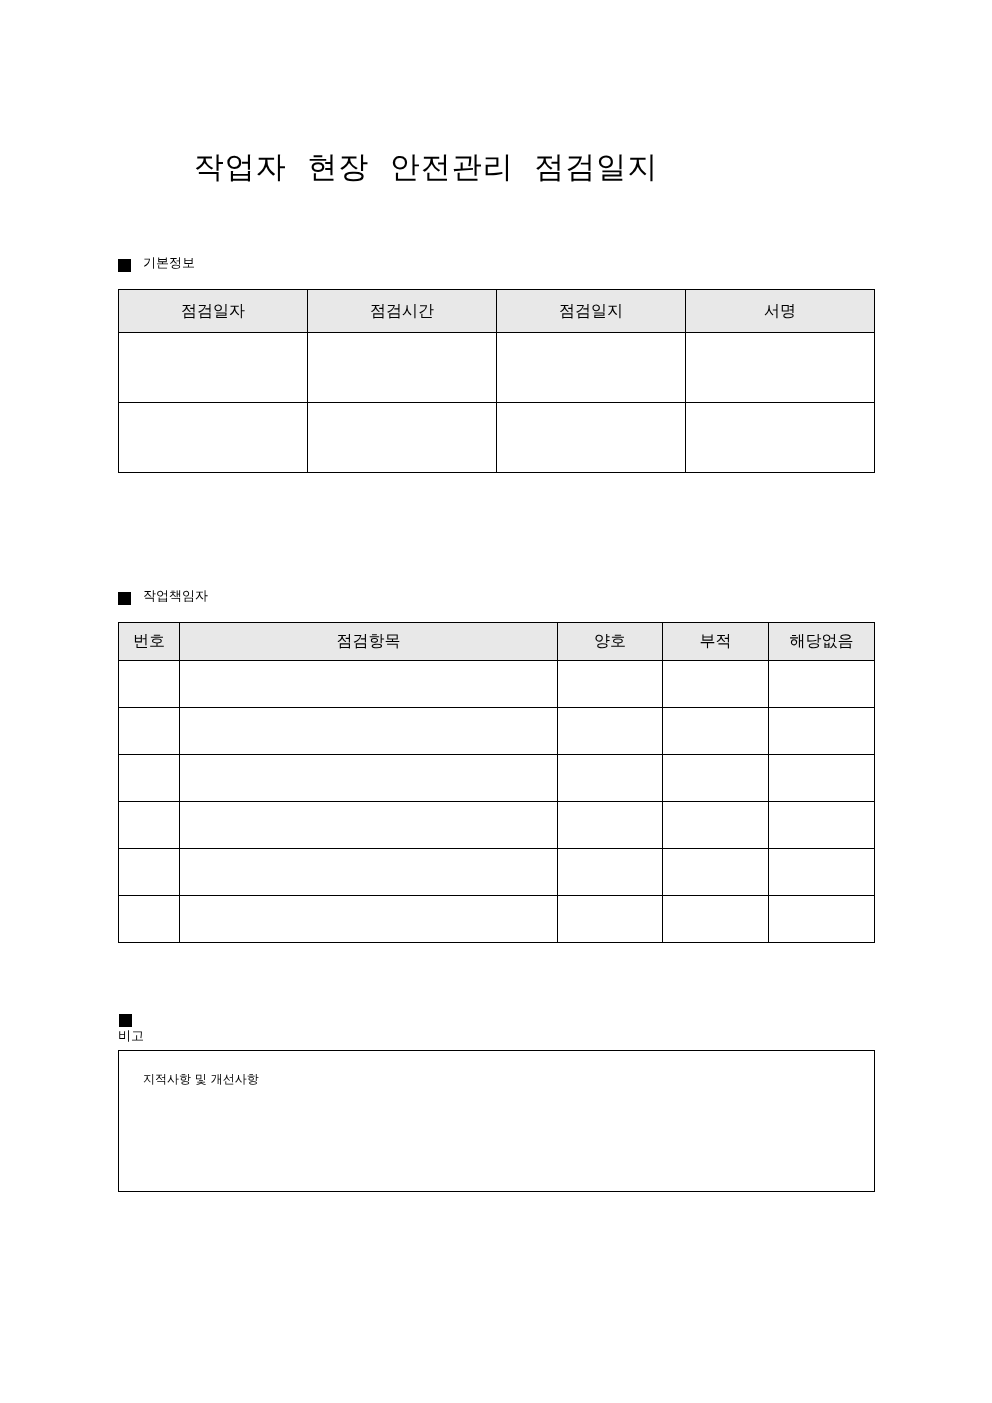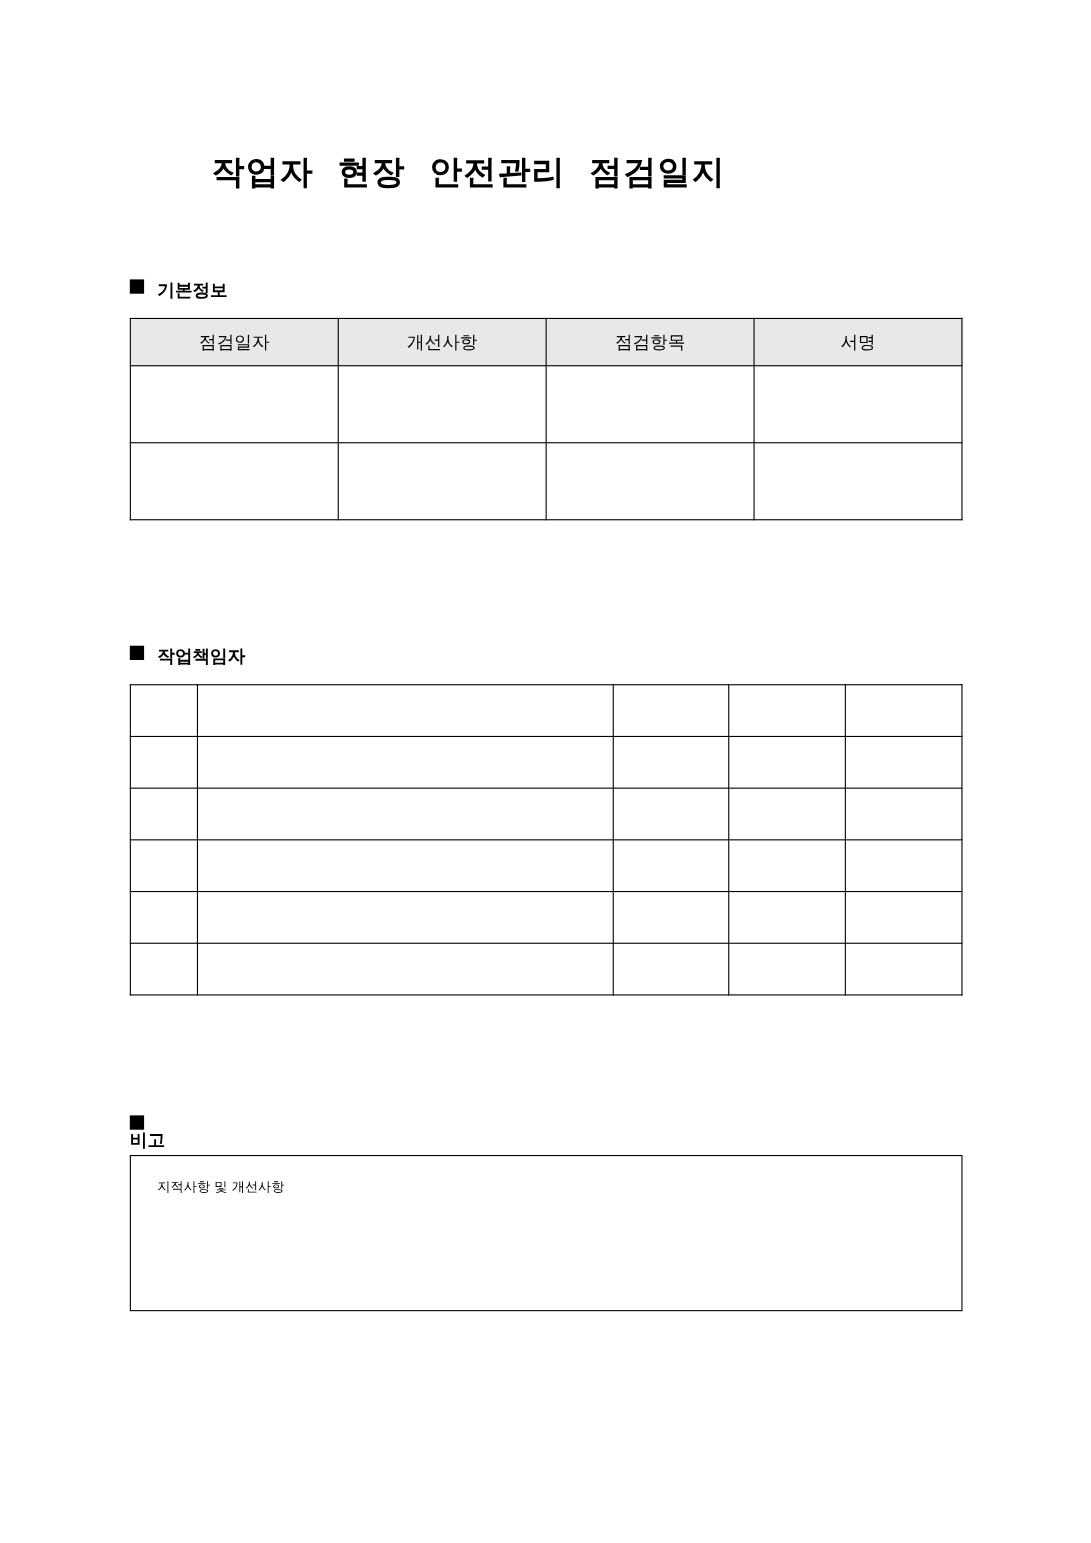--- a/index.html
+++ b/index.html
@@ -1,18 +1,18 @@
 <!DOCTYPE html>
 <html><head>
 <meta charset="utf-8">
 <style>
   html, body { margin:0; padding:0; background:#ffffff; }
   body { width:992px; height:1403px; position:relative; font-family:"DejaVu Sans", "Liberation Sans", sans-serif; color:#000; }
-  .title { position:absolute; top:136px; left:0; width:852px; text-align:center; font-size:30px; font-weight:bold; letter-spacing:1px; word-spacing:10px; }
-  .section { position:absolute; left:118px; font-size:16px; font-weight:bold; display:flex; align-items:flex-start; }
+  .title { position:absolute; top:147px; left:0; width:852px; text-align:center; font-size:30px; font-weight:normal; letter-spacing:1px; word-spacing:10px; }
+  .section { position:absolute; left:118px; font-size:13px; font-weight:normal; display:flex; align-items:flex-end; }
   .sq { display:inline-block; width:13px; height:13px; background:#000; margin-right:12px; }
   table { position:absolute; left:118px; width:757px; border-collapse:collapse; table-layout:fixed; }
   td, th { border:1.5px solid #000; padding:0; text-align:center; vertical-align:middle; font-size:16px; font-weight:normal; }
   th { background:#e8e8e8; }
   #t1 { top:289px; }
   #t1 th { height:42px; }
   #t1 td { height:69px; }
   #t2 { top:622px; }
   #t2 th { height:37px; }
   #t2 td { height:46px; }
@@ -32,22 +32,22 @@
 <table id="t1">
   <colgroup>
       <col style="width:189px">
       <col style="width:189px">
       <col style="width:189px">
       <col style="width:189px">
     </colgroup>
   <tbody>
       <tr>
     <th>점검일자</th>
-    <th>개선사항</th>
-    <th>점검항목</th>
+    <th>점검시간</th>
+    <th>점검일지</th>
     <th>서명</th>
   </tr>
   <tr>
     <td></td>
     <td></td>
     <td></td>
     <td></td>
   </tr>
   <tr>
     <td></td>
@@ -65,20 +65,27 @@
 
 <table id="t2">
   <colgroup>
       <col style="width:61px">
       <col style="width:378px">
       <col style="width:105px">
       <col style="width:106px">
       <col style="width:106px">
     </colgroup>
   <tbody>
+      <tr>
+    <th>번호</th>
+    <th>점검항목</th>
+    <th>양호</th>
+    <th>부적</th>
+    <th>해당없음</th>
+  </tr>
   <tr>
     <td></td>
     <td></td>
     <td></td>
     <td></td>
     <td></td>
   </tr>
   <tr>
     <td></td>
     <td></td>

